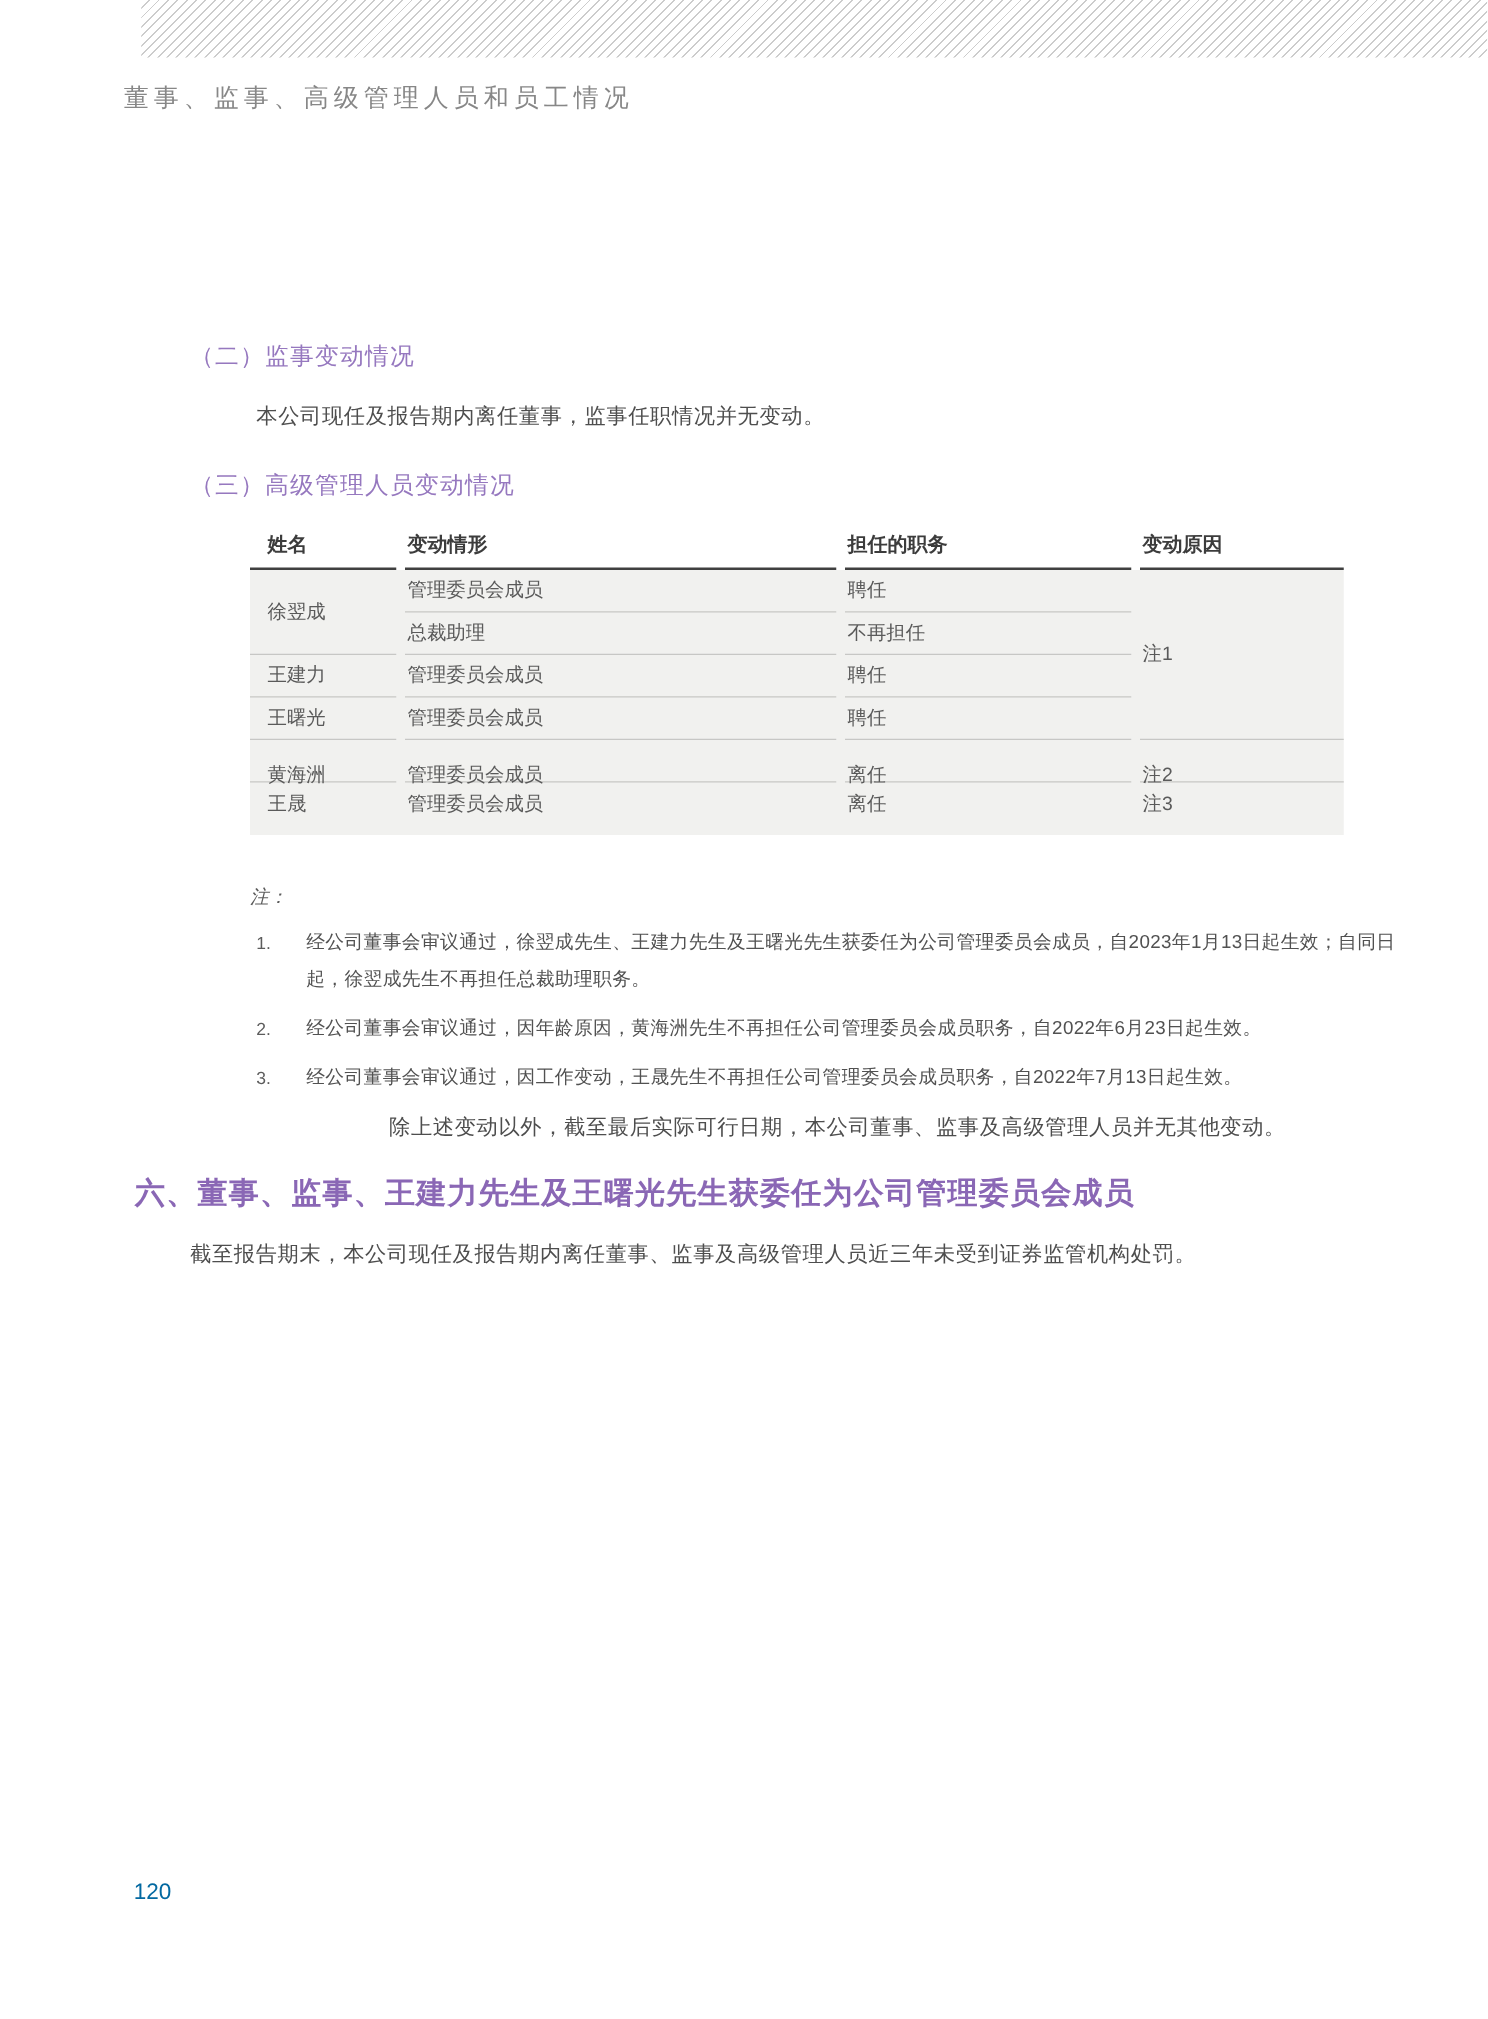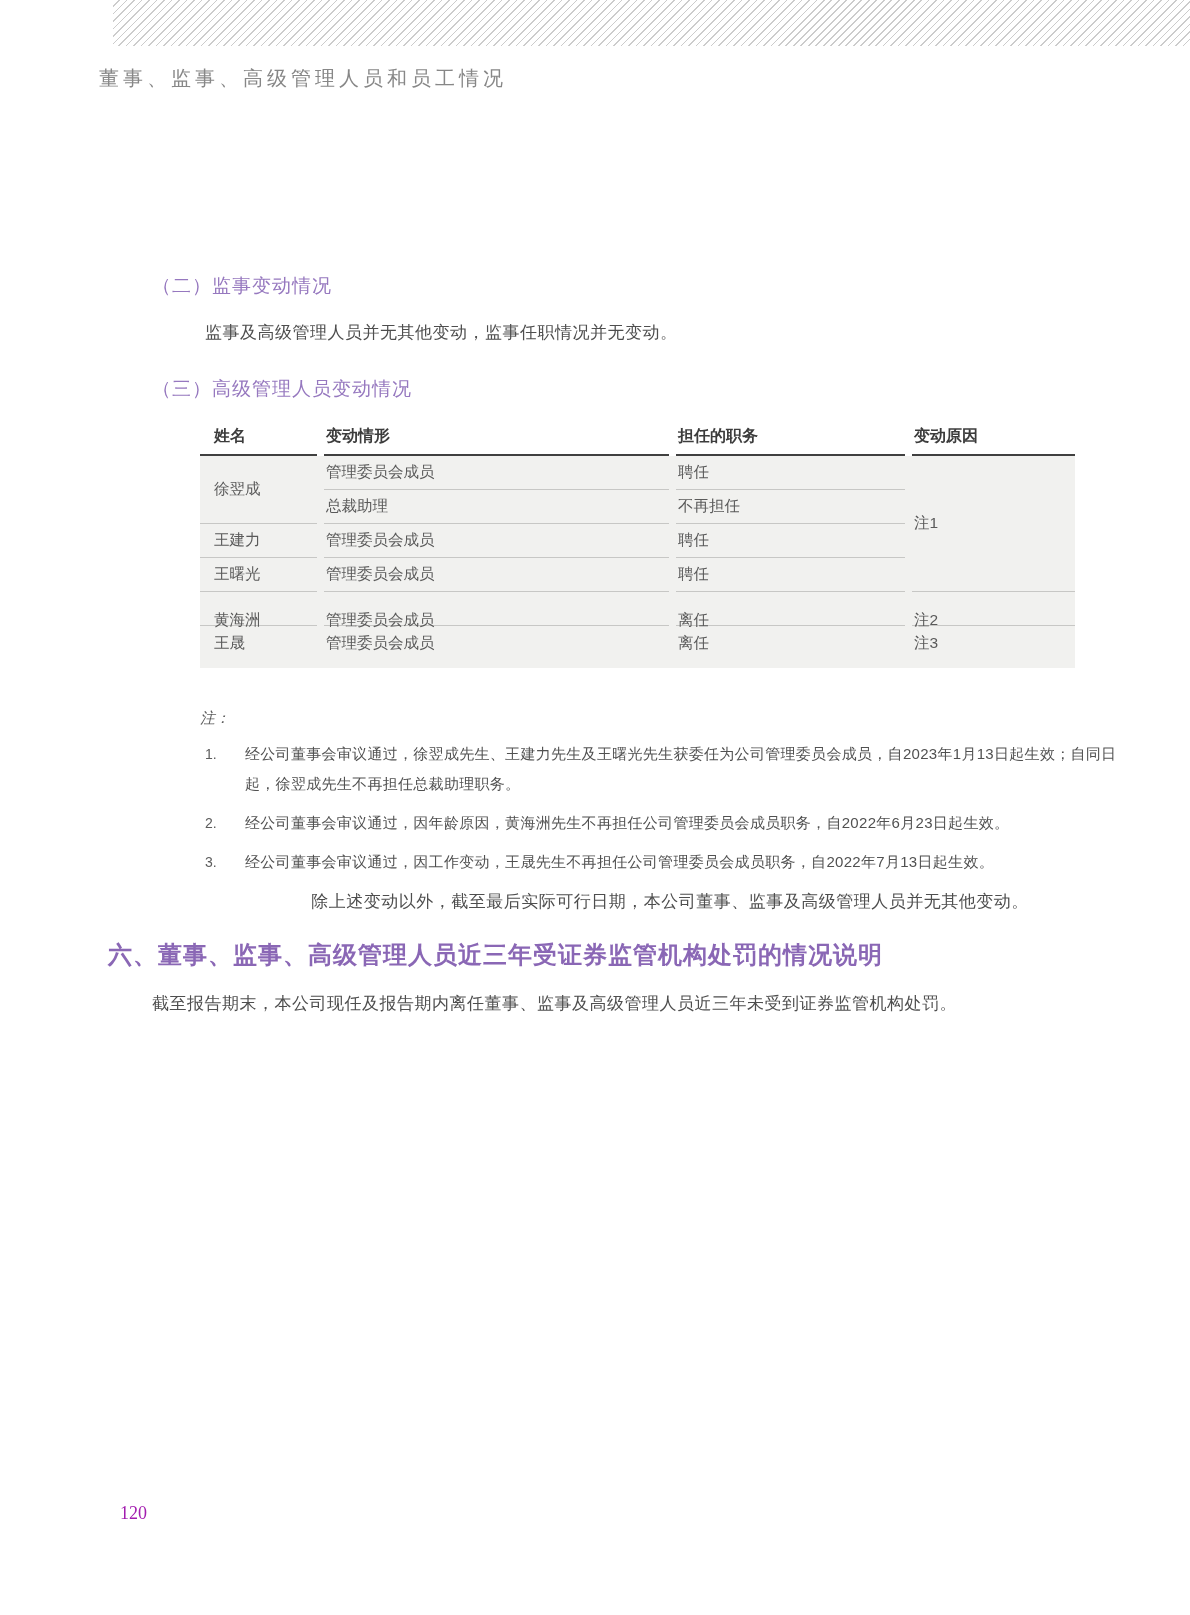--- a/index.html
+++ b/index.html
@@ -112,37 +112,37 @@
   .main-par {
     margin-left: 152px;
     margin-top: 20px;
     font-size: 17px; color: #4e4e4e;
     height: 26px; line-height: 26px;
     letter-spacing: 0.5px;
   }
   
   .page-num {
     position: absolute;
-    left: 120px; top: 1503px;
-    font-family: Liberation Serif, serif;
-    font-size: 18px; color: #a21caf;
+    left: 107px; top: 1503px;
+    font-family: Liberation Sans, sans-serif;
+    font-size: 18px; color: #0369a1;
   }
 </style>
 </head>
 <body>
 
 <div class="page">
 
   <div class="hatch-band"></div>
 
   <div class="page-title">董事、监事、高级管理人员和员工情况</div>
 
   <div class="sub-heading h-supervisor">（二）监事变动情况</div>
 
-  <div class="body-par">监事及高级管理人员并无其他变动，监事任职情况并无变动。</div>
+  <div class="body-par">本公司现任及报告期内离任董事，监事任职情况并无变动。</div>
 
   <div class="sub-heading h-senior">（三）高级管理人员变动情况</div>
 
   <div class="chg-table">
     <div class="t-head">
       <div>姓名</div>
       <div>变动情形</div>
       <div>担任的职务</div>
       <div>变动原因</div>
     </div>
@@ -188,19 +188,19 @@
       <div class="note-num">2.</div>
       <div class="note-text">经公司董事会审议通过，因年龄原因，黄海洲先生不再担任公司管理委员会成员职务，自2022年6月23日起生效。</div>
     </div>
     <div class="note-item">
       <div class="note-num">3.</div>
       <div class="note-text">经公司董事会审议通过，因工作变动，王晟先生不再担任公司管理委员会成员职务，自2022年7月13日起生效。</div>
     </div>
     <div class="notes-closing">除上述变动以外，截至最后实际可行日期，本公司董事、监事及高级管理人员并无其他变动。</div>
   </div>
 
-  <div class="main-heading">六、董事、监事、高级管理人员近三年受证券监管机构处罚的情况说明</div>
+  <div class="main-heading">六、董事、监事、王建力先生及王曙光先生获委任为公司管理委员会成员</div>
 
   <div class="main-par">截至报告期末，本公司现任及报告期内离任董事、监事及高级管理人员近三年未受到证券监管机构处罚。</div>
 
   <div class="page-num">120</div>
 
 </div>
 
 </body></html>

